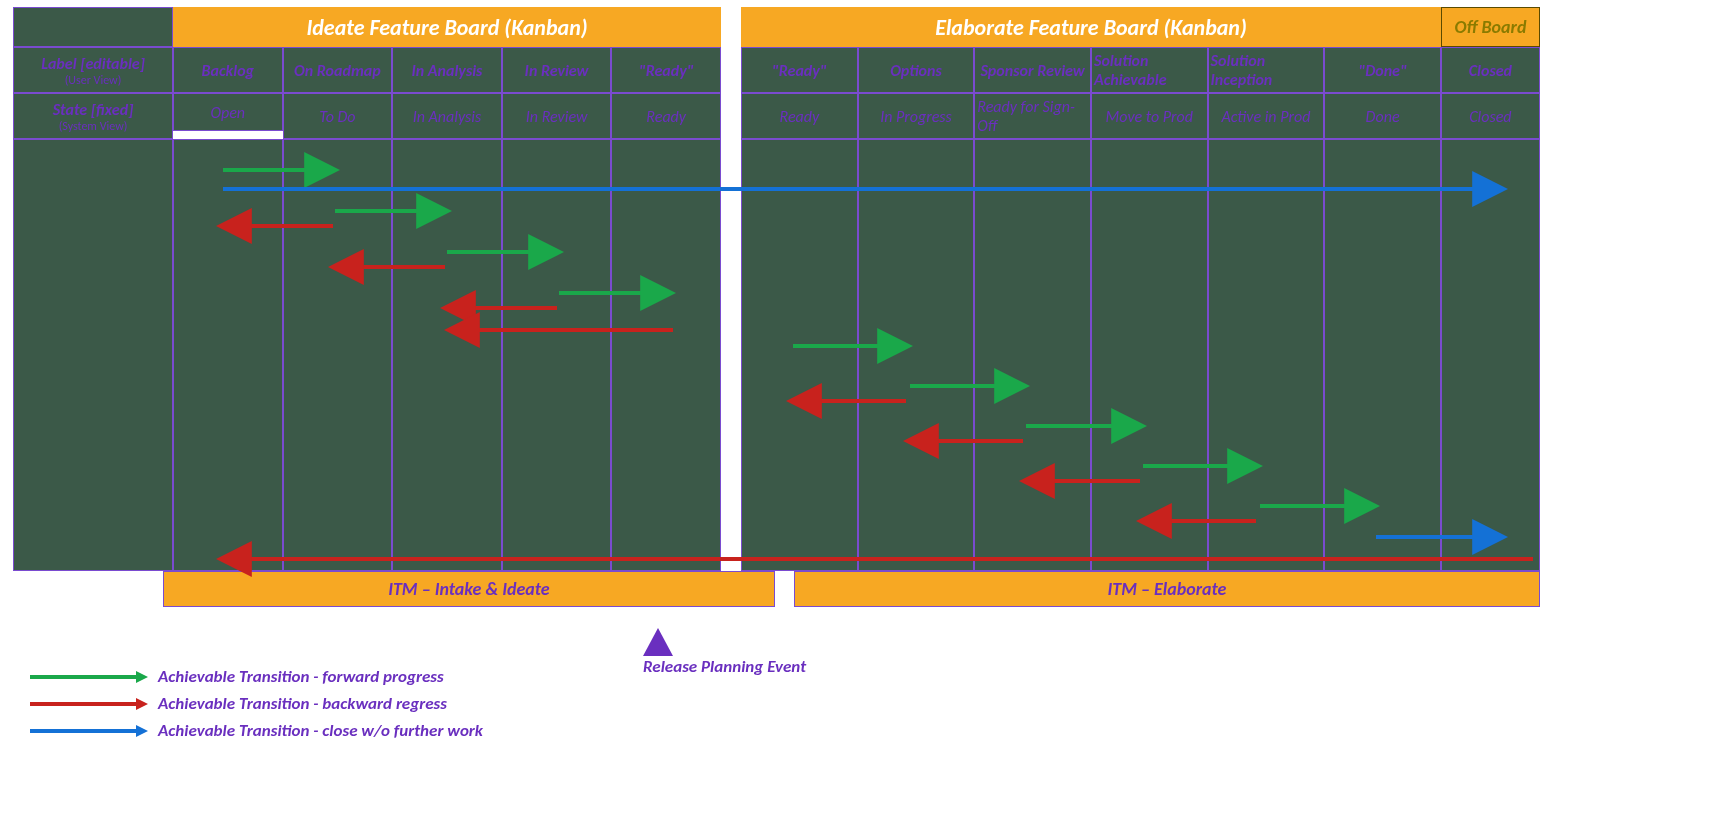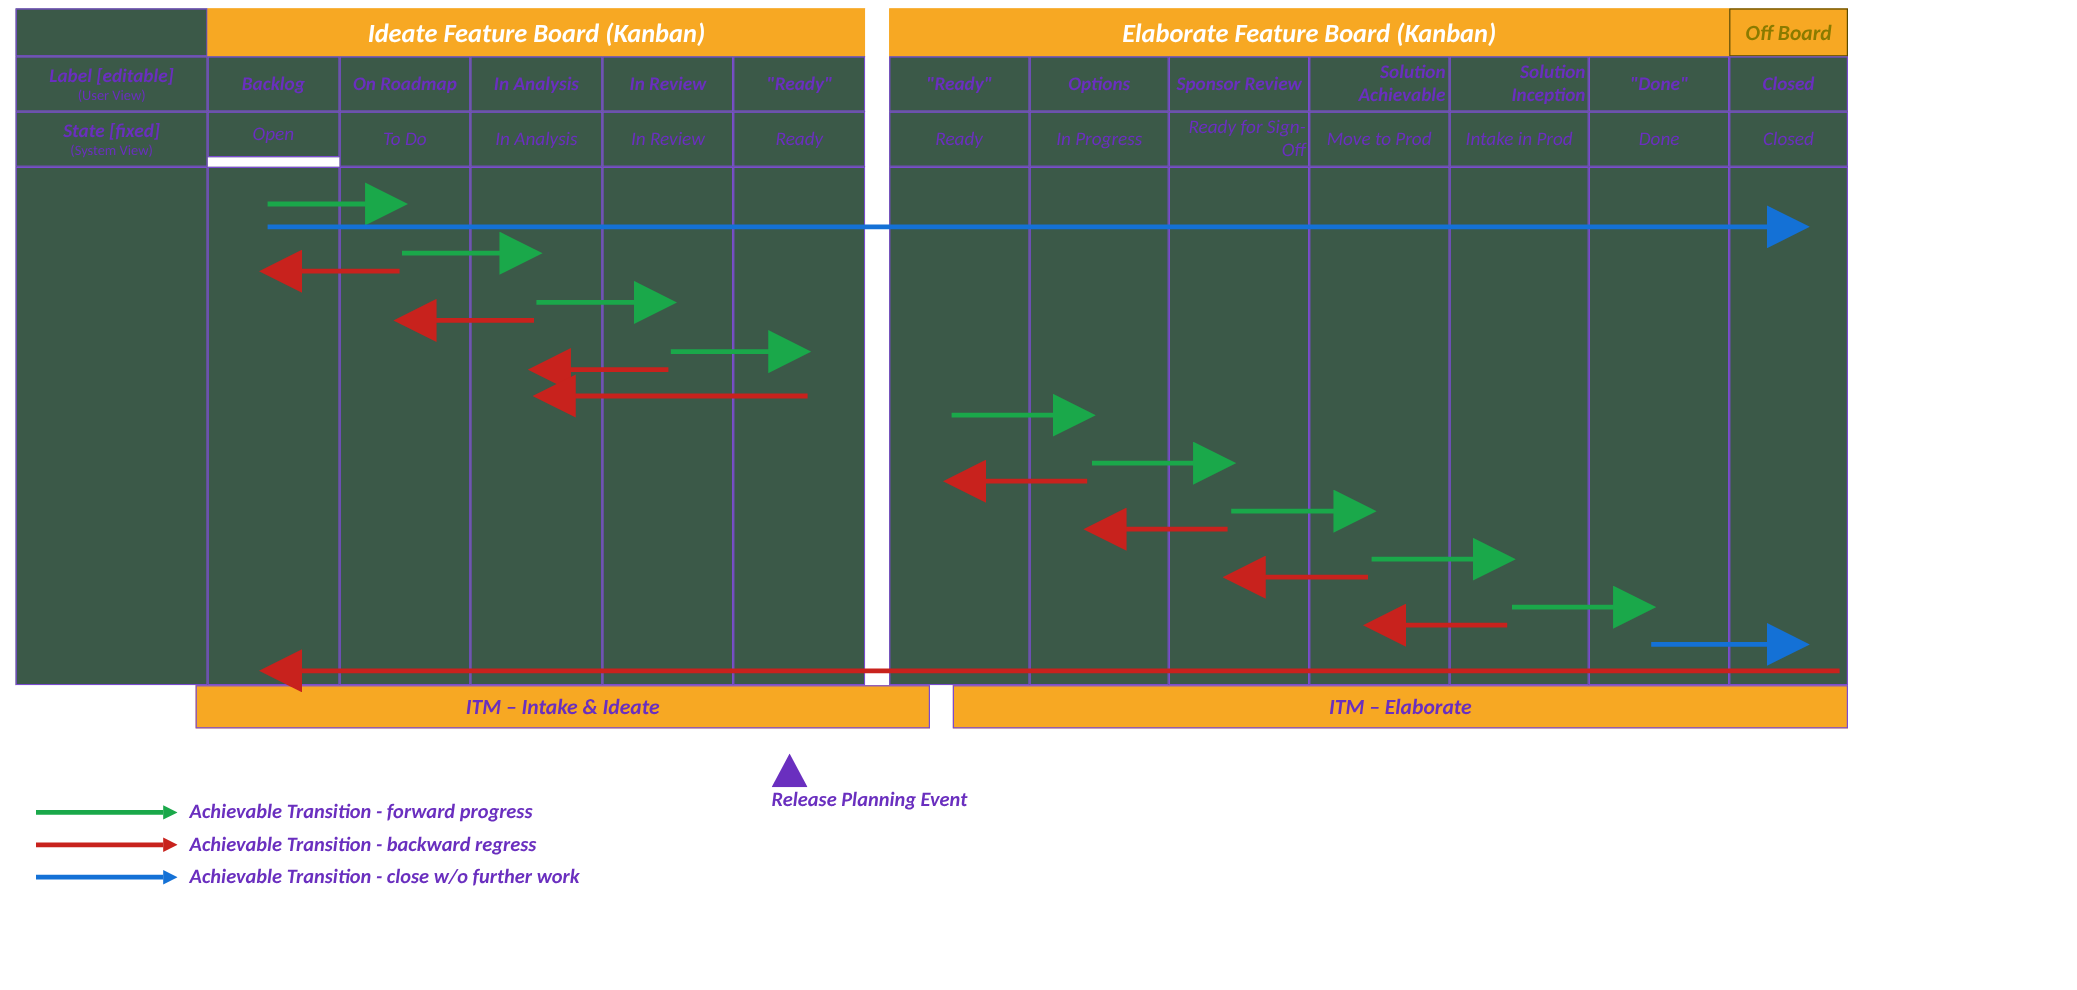--- a/index.html
+++ b/index.html
@@ -10,21 +10,21 @@
     --green-arrow:#1aa84a;
     --red-arrow:#c8221d;
     --blue-arrow:#1471d6;
     --olive:#8a7b00;
   }
   *{box-sizing:border-box}
   body{margin:0;background:#fff;font-family:Calibri,Arial,sans-serif}
   .stage{width:1731px;height:825px;position:relative}
   .grid{position:absolute;left:13px;top:7px;width:1527px;display:flex;flex-direction:column}
   .row{display:flex;align-items:stretch}
-  .cell{background:var(--green-cell);border:1px solid var(--purple-line);display:flex;align-items:center;justify-content:center;text-align:right;color:var(--purple);font-size:16px;padding:4px 2px}
+  .cell{background:var(--green-cell);border:1px solid var(--purple-line);display:flex;align-items:center;justify-content:center;text-align:left;color:var(--purple);font-size:16px;padding:4px 2px}
   .cell.bold{font-weight:700;font-style:italic}
   .gap{width:20px;background:#fff}
   .banner{background:var(--orange);border:1px solid var(--orange);color:#fff;font-weight:700;font-style:italic;font-size:22px}
   .offboard{background:var(--orange);border:1px solid #5a4a00;color:var(--olive);font-weight:700;font-style:italic;font-size:18px}
   .rowhdr{color:var(--purple)}
   .rowhdr .main{font-weight:700;font-style:italic;display:block}
   .rowhdr .sub{font-size:12px;display:block}
   .state{font-style:italic;color:var(--purple)}
   .body-row .cell{height:432px;background:var(--green-cell)}
   .foot-row .cell{background:var(--orange);color:var(--purple);font-weight:600;font-style:italic;font-size:18px;height:36px}
@@ -77,21 +77,21 @@
       <div class="cell state" style="width:109.6px;height:38px">Open</div>
       <div class="cell state" style="width:109.6px;height:46px">To Do</div>
       <div class="cell state" style="width:109.6px;height:46px">In Analysis</div>
       <div class="cell state" style="width:109.6px;height:46px">In Review</div>
       <div class="cell state" style="width:109.6px;height:46px">Ready</div>
       <div class="gap"></div>
       <div class="cell state" style="width:116.67px;height:46px">Ready</div>
       <div class="cell state" style="width:116.67px;height:46px">In Progress</div>
       <div class="cell state" style="width:116.67px;height:46px">Ready for Sign-Off</div>
       <div class="cell state" style="width:116.67px;height:46px">Move to Prod</div>
-      <div class="cell state" style="width:116.67px;height:46px">Intake in Prod</div>
+      <div class="cell state" style="width:116.67px;height:46px">Active in Prod</div>
       <div class="cell state" style="width:116.67px;height:46px">Done</div>
       <div class="cell state" style="width:99px;height:46px">Closed</div>
     </div>
 
     <div class="row body-row">
       <div class="cell" style="width:160px"></div>
       <div class="cell" style="width:109.6px"></div>
       <div class="cell" style="width:109.6px"></div>
       <div class="cell" style="width:109.6px"></div>
       <div class="cell" style="width:109.6px"></div>

